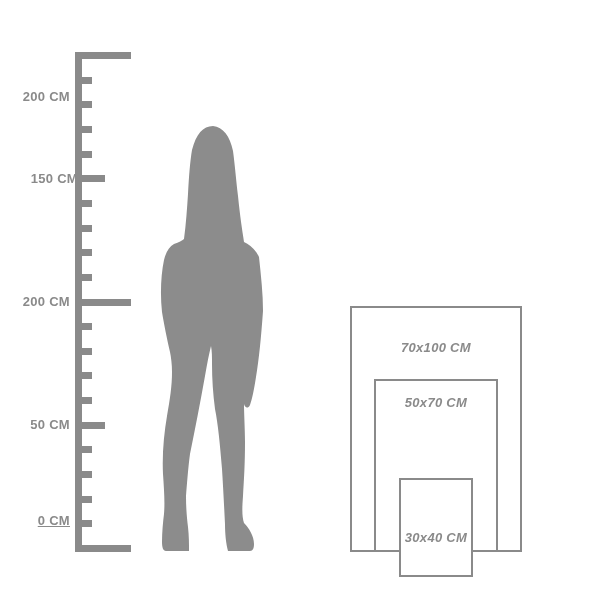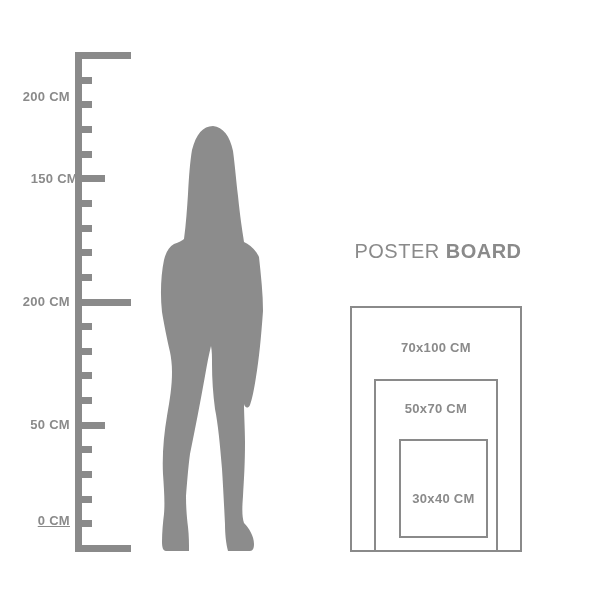--- a/index.html
+++ b/index.html
@@ -27,21 +27,21 @@
     font-size:20px;color:var(--gray);letter-spacing:0.5px;white-space:nowrap;
   }
   .pb-title .bold{font-weight:bold;}
   .board{
     position:absolute;border:2px solid var(--gray);background:#ffffff;
     box-sizing:border-box;
   }
   .board-label{
     position:absolute;left:0;right:0;text-align:center;
     font-size:13px;font-weight:bold;color:var(--gray);
-    line-height:16px;letter-spacing:0.3px;white-space:nowrap;
+    line-height:16px;letter-spacing:0.3px;white-space:nowrap;font-style:italic;
   }
 </style>
 </head>
 <body>
 
 <div class="canvas">
 
   <div id="ruler">
       <div class="ruler-bar" style="left: 75px; top: 52px; width: 7px; height: 500px;"></div>
       <div class="ruler-tick" style="left: 75px; top: 545px; width: 56px; height: 7px;"></div>
@@ -109,31 +109,26 @@
       C17,215 14,200 12,188
       C10,170 11,150 14,136
       C16,128 19,123 24,120
       C29,118 32,117 34,115
       C36,100 37,85 38,70
       C39,52 40,38 42,26
       C46,10 53,2 63,2
       Z"></path>
   </svg>
 
-  <div class="pb-title">
-    <span>POSTER</span>
-    <span> </span>
-    <span class="bold">BOARD</span>
-  </div>
 
   <div id="boards">
       <div class="board" style="left: 349.725px; top: 305.5px; width: 172.55px; height: 246.5px;">
         <div class="board-label" style="top: 32px;">70x100 CM</div>
       </div>
       <div class="board" style="left: 374.375px; top: 379.45px; width: 123.25px; height: 172.55px;">
-        <div class="board-label" style="top: 20px;">50x70 CM</div>
+        <div class="board-label" style="top: 14px;">50x70 CM</div>
       </div>
-      <div class="board" style="left: 399.025px; top: 439px; width: 89px; height: 98.6px;">
+      <div class="board" style="left: 399.025px; top: 478px; width: 74px; height: 98.6px;">
         <div class="board-label" style="top: 50px;">30x40 CM</div>
       </div>
     </div>
 
 </div>
 
 </body></html>

